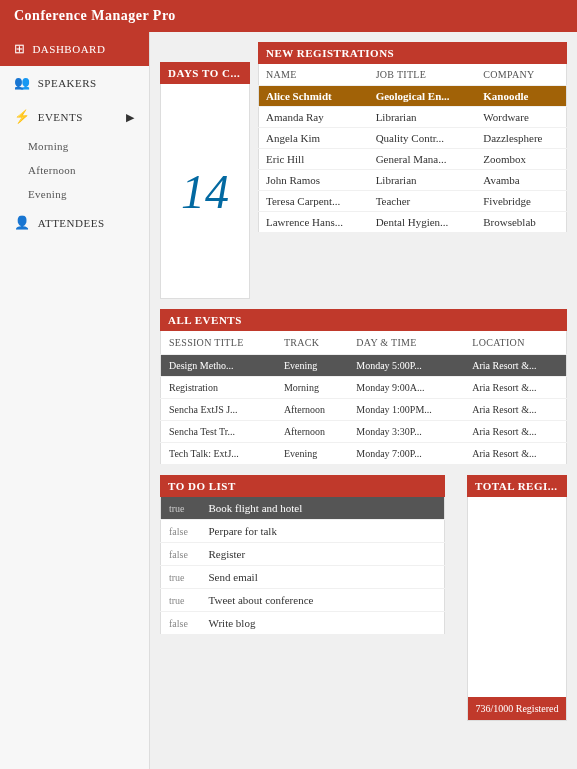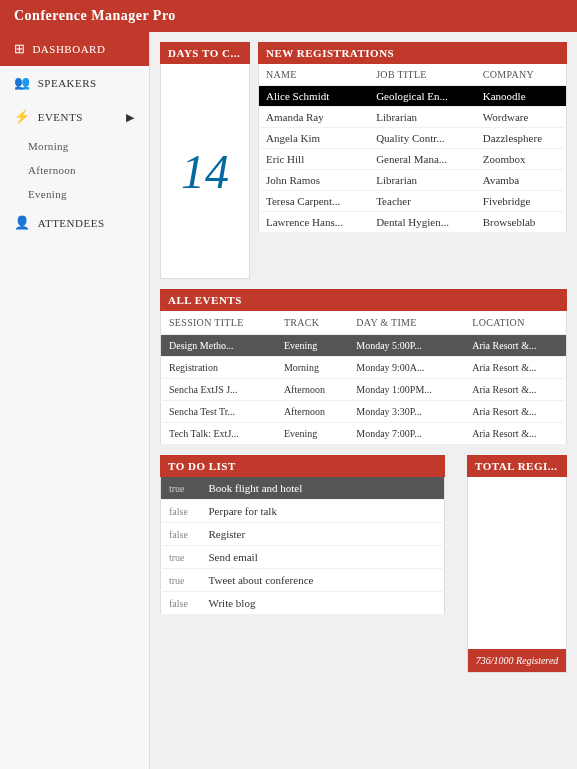--- a/index.html
+++ b/index.html
@@ -81,20 +81,21 @@
     .top-row {
       display: flex;
       gap: 8px;
       margin-bottom: 10px;
     }
 
     
     .days-card {
       width: 90px;
       flex-shrink: 0;
+      margin-top: 20px;
     }
 
     .card-header {
       background: #c0392b;
       color: white;
       padding: 5px 8px;
       font-size: 11px;
       font-weight: bold;
       letter-spacing: 0.5px;
       text-transform: uppercase;
@@ -146,22 +147,23 @@
       font-size: 11px;
       color: #333;
       border-bottom: 1px solid #f0f0f0;
       max-width: 90px;
       overflow: hidden;
       text-overflow: ellipsis;
       white-space: nowrap;
     }
 
     .reg-table tr.highlight td {
-      background: #000000;
-      color: white;
+      background: #a16207;
+      color: white;
+      font-weight: bold;
     }
 
     
     .events-card {
       margin-bottom: 10px;
     }
 
     .events-table {
       width: 100%;
       border-collapse: collapse;
@@ -240,24 +242,23 @@
     }
 
     .todo-table tr.t-highlight td.bool {
       color: #ccc;
     }
 
     .total-body {
       background: white;
       border: 1px solid #ddd;
       border-top: none;
-      height: 196px;
+      height: 224px;
       position: relative;
       overflow: hidden;
-      font-style: italic;
     }
 
     .total-bar {
       position: absolute;
       bottom: 0;
       left: 0;
       right: 0;
       background: #c0392b;
       display: flex;
       align-items: center;

